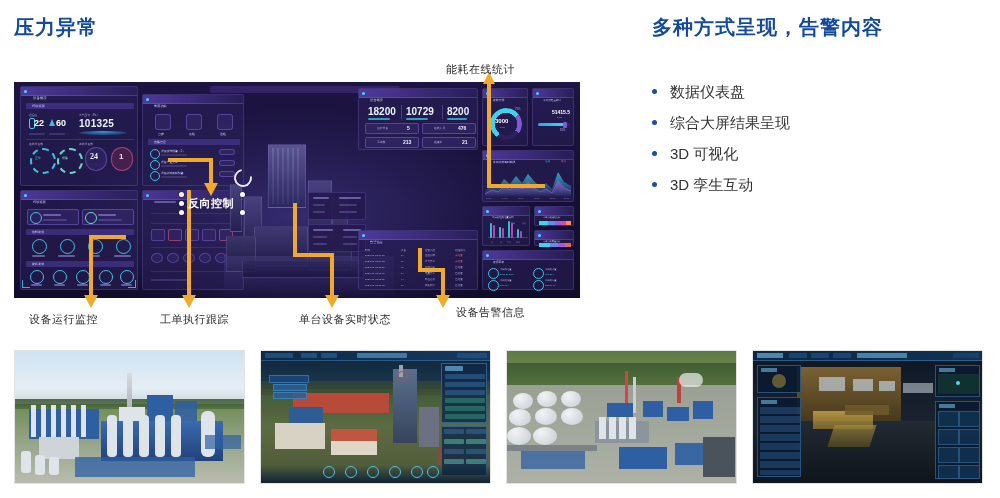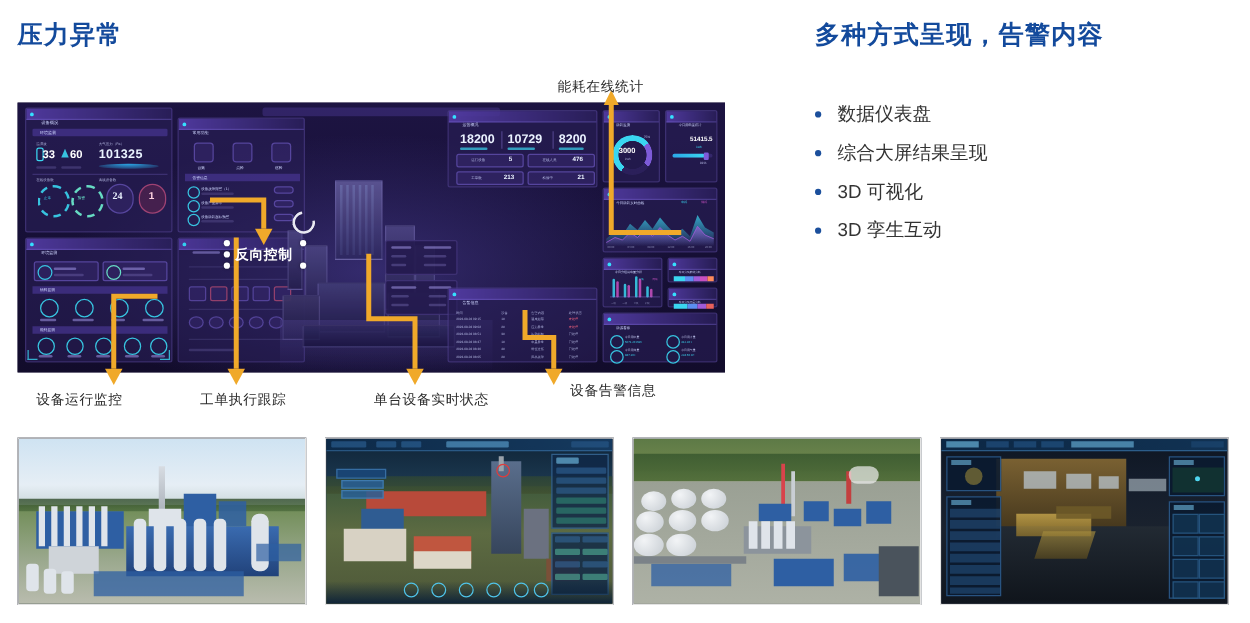--- a/index.html
+++ b/index.html
@@ -172,21 +172,21 @@
       <div class="panel" style="left:6px;top:4px;width:118px;height:100px;">
         <div class="pnl-title"></div>
         <div class="txt" style="left:12px;top:9px;font-size:3.4px;">设备概况</div>
         <div style="position:absolute;left:5px;top:16px;width:108px;height:6px;background:rgba(74,56,150,.65);border-radius:1px;"></div>
         <div class="txt" style="left:11px;top:17px;font-size:3.2px;">环境监测</div>
 
         <div class="txt" style="left:8px;top:26px;font-size:2.8px;opacity:.75;">温湿度</div>
         <div class="txt" style="left:58px;top:26px;font-size:2.8px;opacity:.75;">大气压力（Pa）</div>
 
         <div style="position:absolute;left:8px;top:31px;width:4px;height:9px;border:.6px solid #3ad6f0;border-radius:2px;"></div>
-        <div class="num" style="left:13px;top:31px;font-size:9px;color:#fff;">33</div>
+        <div class="num" style="left:13px;top:31px;font-size:9px;color:#fff;">22</div>
         <div style="position:absolute;left:28px;top:32px;width:0;height:0;border-left:3px solid transparent;border-right:3px solid transparent;border-bottom:7px solid #3ad6f0;opacity:.9;"></div>
         <div class="num" style="left:35px;top:31px;font-size:9px;color:#fff;">60</div>
         <div class="num" style="left:58px;top:31px;font-size:10px;color:#eaf4ff;letter-spacing:.3px;">101325</div>
         <div style="position:absolute;left:58px;top:44px;width:48px;height:4px;background:radial-gradient(ellipse at 50% 0%,#2aa8e8,rgba(30,120,200,0));border-radius:50%;"></div>
 
         <div class="micro" style="left:8px;top:46px;width:16px;opacity:.4;"></div>
         <div class="micro" style="left:28px;top:46px;width:16px;opacity:.4;"></div>
 
         <div style="position:absolute;left:5px;top:52px;width:108px;height:1px;background:rgba(120,100,200,.3);"></div>
 

